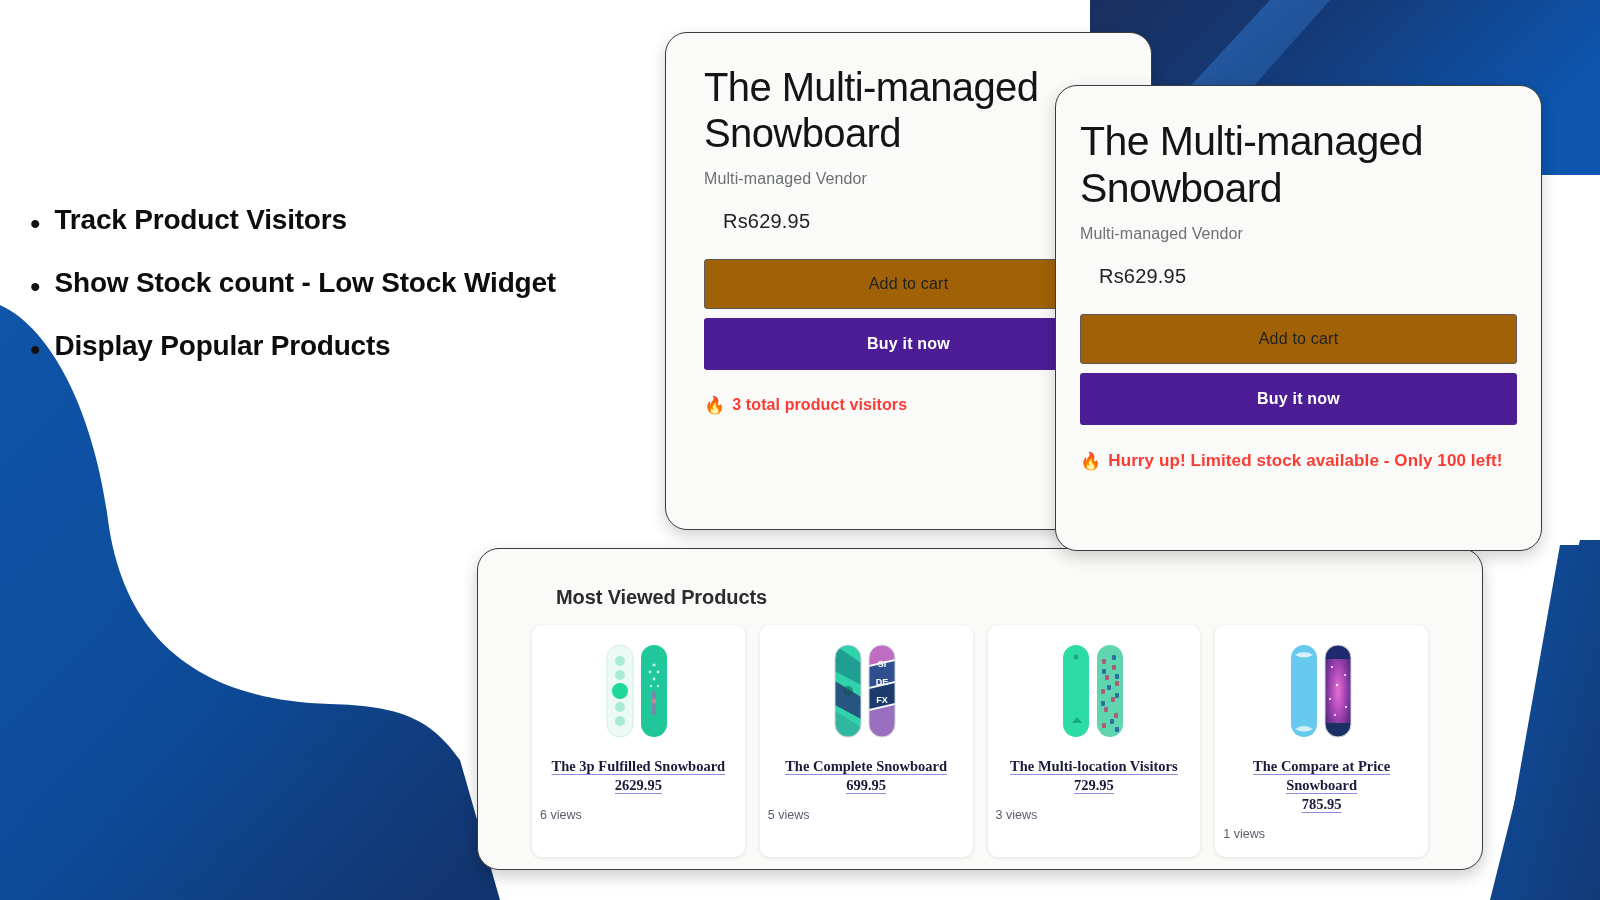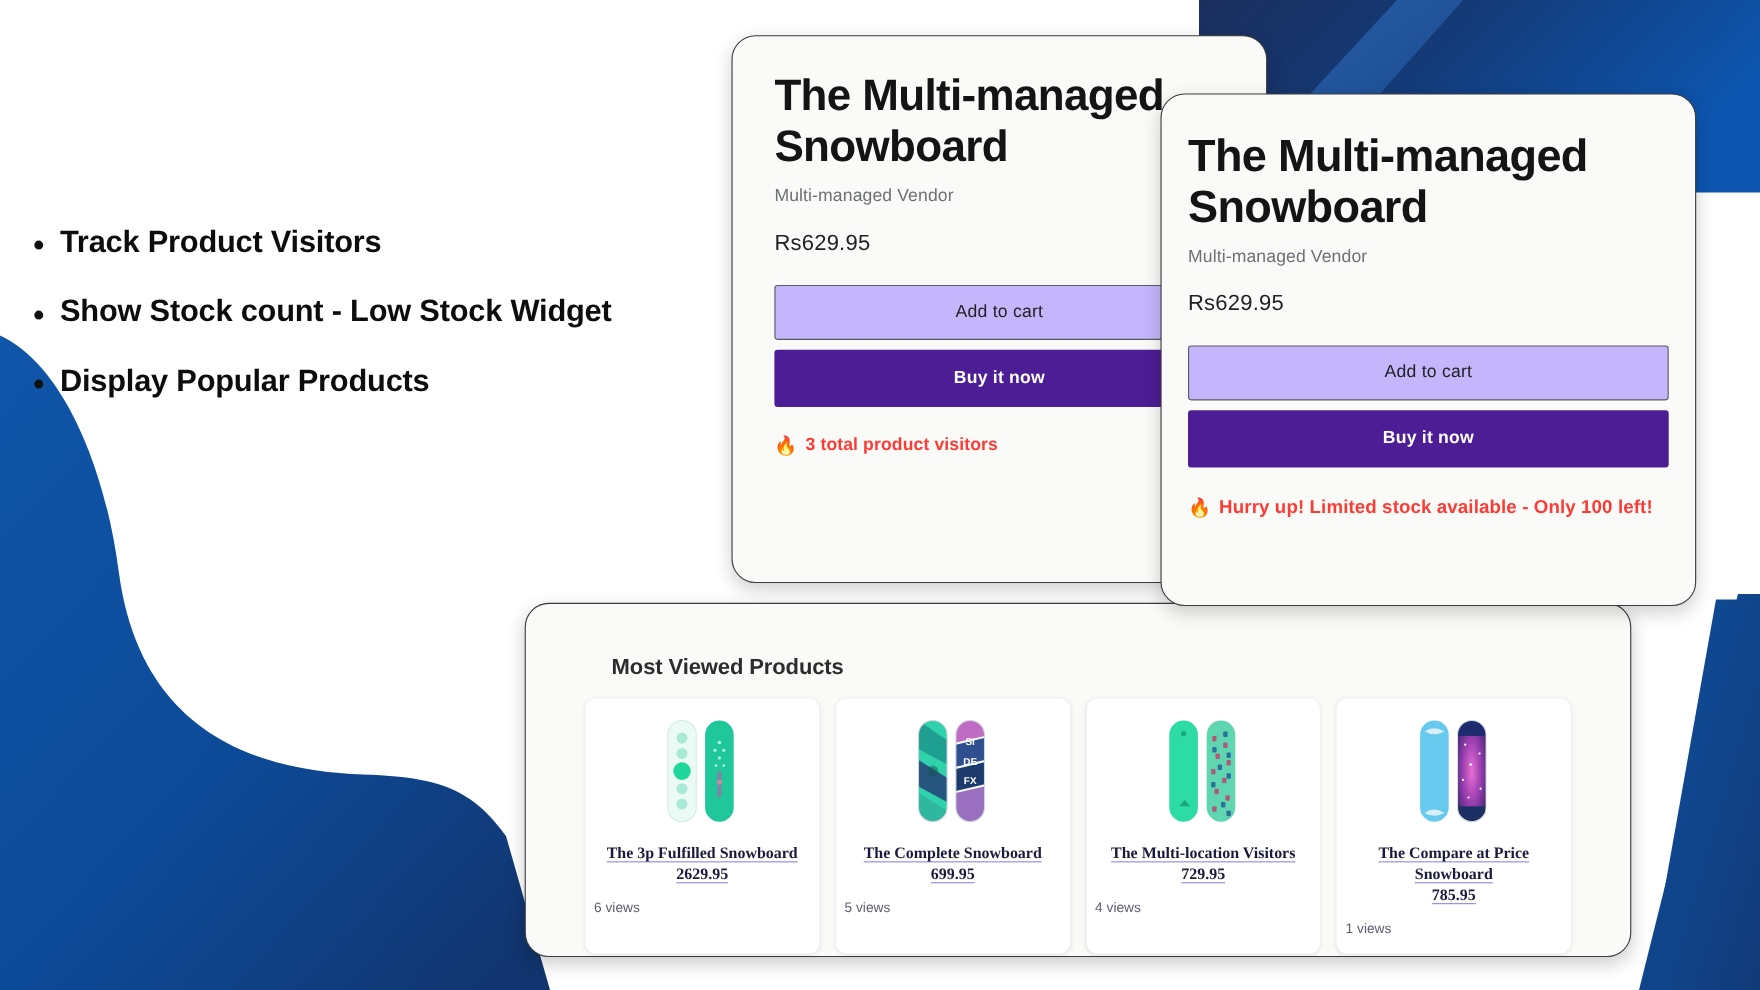--- a/index.html
+++ b/index.html
@@ -59,49 +59,50 @@
     z-index:5;
   }
   .card-b {
     left:1055px; top:85px;
     width:487px; height:466px;
     padding:32px 24px 32px 24px;
     z-index:6;
   }
   .prod-title {
     font-size:40px;
-    font-weight:bold;
+    font-weight:normal;
     color:#141414;
     line-height:1.14;
     letter-spacing:-0.6px;
     margin-bottom:14px;
   }
   .card-b .prod-title { font-size:41px; }
   .prod-vendor {
     font-size:16px;
     color:#6d7175;
     margin-bottom:22px;
     letter-spacing:0.1px;
   }
   .prod-price {
     font-size:20px;
     color:#202223;
     margin-bottom:26px;
     letter-spacing:0.2px;
+    margin-left:19px;
   }
   .btn {
     display:block;
     width:100%;
     text-align:center;
     font-size:16px;
     letter-spacing:0.2px;
     cursor:pointer;
   }
   .btn-addcart {
-    background:#c4b5fd;
+    background:#a16207;
     border:1.4px solid #5a5a5a;
     border-radius:3px;
     color:#202223;
     padding:15px 0;
     margin-bottom:9px;
   }
   .btn-buynow {
     background:#4c1d95;
     border:none;
     border-radius:3px;
@@ -132,21 +133,21 @@
     border:1.6px solid #3b3b3b;
     border-radius:22px;
     box-shadow:0 6px 16px rgba(0,0,0,0.2);
     padding:20px 24px 22px 24px;
     z-index:5;
   }
   .viewed-title {
     font-size:20px;
     font-weight:bold;
     color:#2c2c2c;
-    margin:27px 0 16px 54px;
+    margin:17px 0 16px 54px;
     letter-spacing:-0.1px;
   }
   .tiles {
     display:flex;
     gap:15px;
     padding:0 30px;
   }
   .tile {
     flex:1;
     background:#ffffff;
@@ -352,21 +353,21 @@
               <rect x="50" y="44" width="4" height="5" rx="1"></rect>
             <rect x="58" y="52" width="4" height="5" rx="1"></rect>
               <rect x="44" y="60" width="4" height="5" rx="1"></rect>
             <rect x="53" y="78" width="4" height="5" rx="1"></rect>
               <rect x="58" y="86" width="4" height="5" rx="1"></rect>
           </g>
         </svg>
       </div>
       <div class="tile-name">The Multi-location Visitors</div>
       <div class="tile-name">729.95</div>
-      <div class="tile-views">4 views</div>
+      <div class="tile-views">3 views</div>
     </div>
 
     <div class="tile">
       <div class="tile-img">
         <svg width="74" height="100" viewBox="0 0 74 100">
           <defs>
             <clipPath id="cl4b">
                 <rect x="40" y="4" width="26" height="92" rx="13"></rect>
               </clipPath>
             <radialGradient id="galaxy" cx="0.5" cy="0.5" r="0.7">

